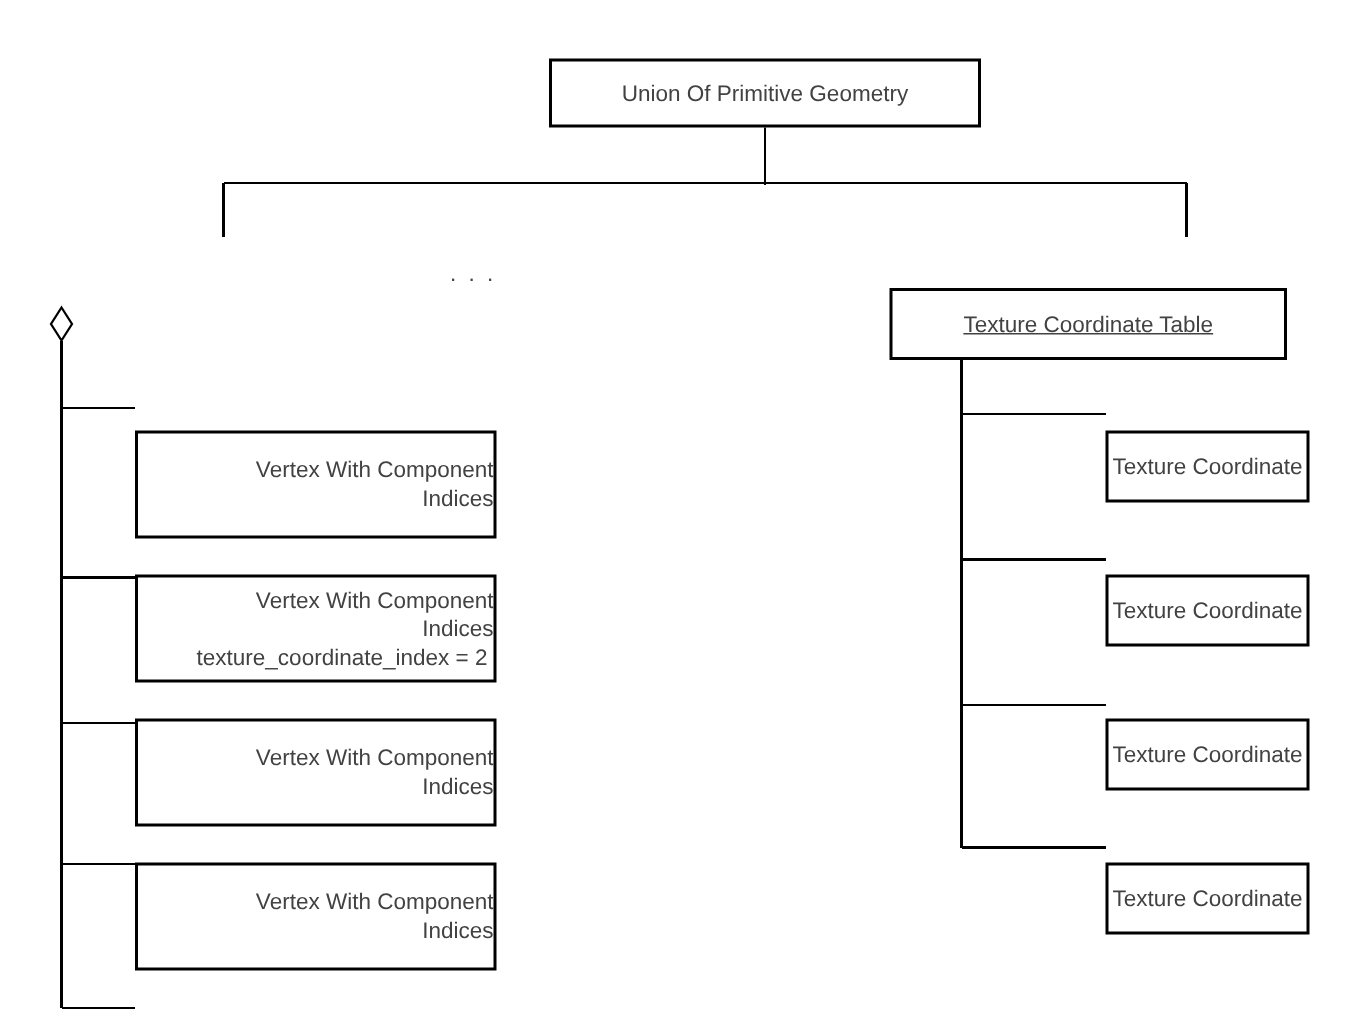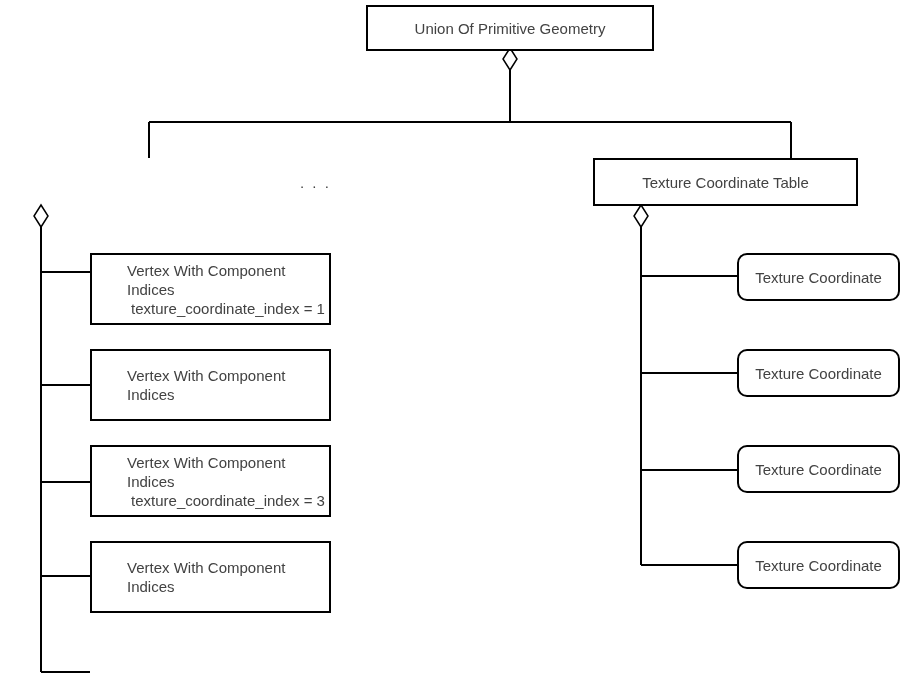--- a/index.html
+++ b/index.html
@@ -21,34 +21,35 @@
   #wires{position:absolute;left:0;top:0;width:907px;height:688px;}
   .node{
     position:absolute;
     box-sizing:border-box;
     border:2px solid var(--box-border);
     background:var(--box-fill);
     display:flex;
     flex-direction:column;
     align-items:center;
     justify-content:center;
-    text-align:left;
+    text-align:right;
     font-size:15px;
     line-height:19px;
+    margin-top:34px;
   }
   .node-union{left:366px;top:5px;width:288px;height:46px;}
   .node-polygon{left:18px;top:158px;width:264px;height:48px;}
-  .node-tct{left:593px;top:158px;width:265px;height:48px;}
+  .node-tct{left:593px;top:158px;width:265px;height:48px;text-decoration:underline;}
   .node-vertex{left:90px;width:241px;height:72px;padding-left:35px;}
   .node-vertex1{top:253px;}
   .node-vertex2{top:349px;}
   .node-vertex3{top:445px;}
   .node-vertex4{top:541px;}
   .node-imf{left:90px;top:638px;width:241px;height:48px;}
-  .node-tc{left:737px;width:163px;height:48px;border-radius:10px;}
+  .node-tc{left:737px;width:136px;height:48px;}
   .node-tc1{top:253px;}
   .node-tc2{top:349px;}
   .node-tc3{top:445px;}
   .node-tc4{top:541px;}
   .ellipsis{
     position:absolute;
     left:300px;top:174px;
     font-size:15px;
     letter-spacing:2px;
     color:var(--text);
@@ -98,30 +99,29 @@
 
 
   <div class="ellipsis">. . .</div>
 
   <div class="node node-tct">
     <div>Texture Coordinate Table</div>
   </div>
 
   <div class="node node-vertex node-vertex1">
     <div>Vertex With Component Indices</div>
-    <div>texture_coordinate_index = 1</div>
   </div>
 
   <div class="node node-vertex node-vertex2">
     <div>Vertex With Component Indices</div>
+    <div>texture_coordinate_index = 2</div>
   </div>
 
   <div class="node node-vertex node-vertex3">
     <div>Vertex With Component Indices</div>
-    <div>texture_coordinate_index = 3</div>
   </div>
 
   <div class="node node-vertex node-vertex4">
     <div>Vertex With Component Indices</div>
   </div>
 
 
   <div class="node node-tc node-tc1">
     <div>Texture Coordinate</div>
   </div>

